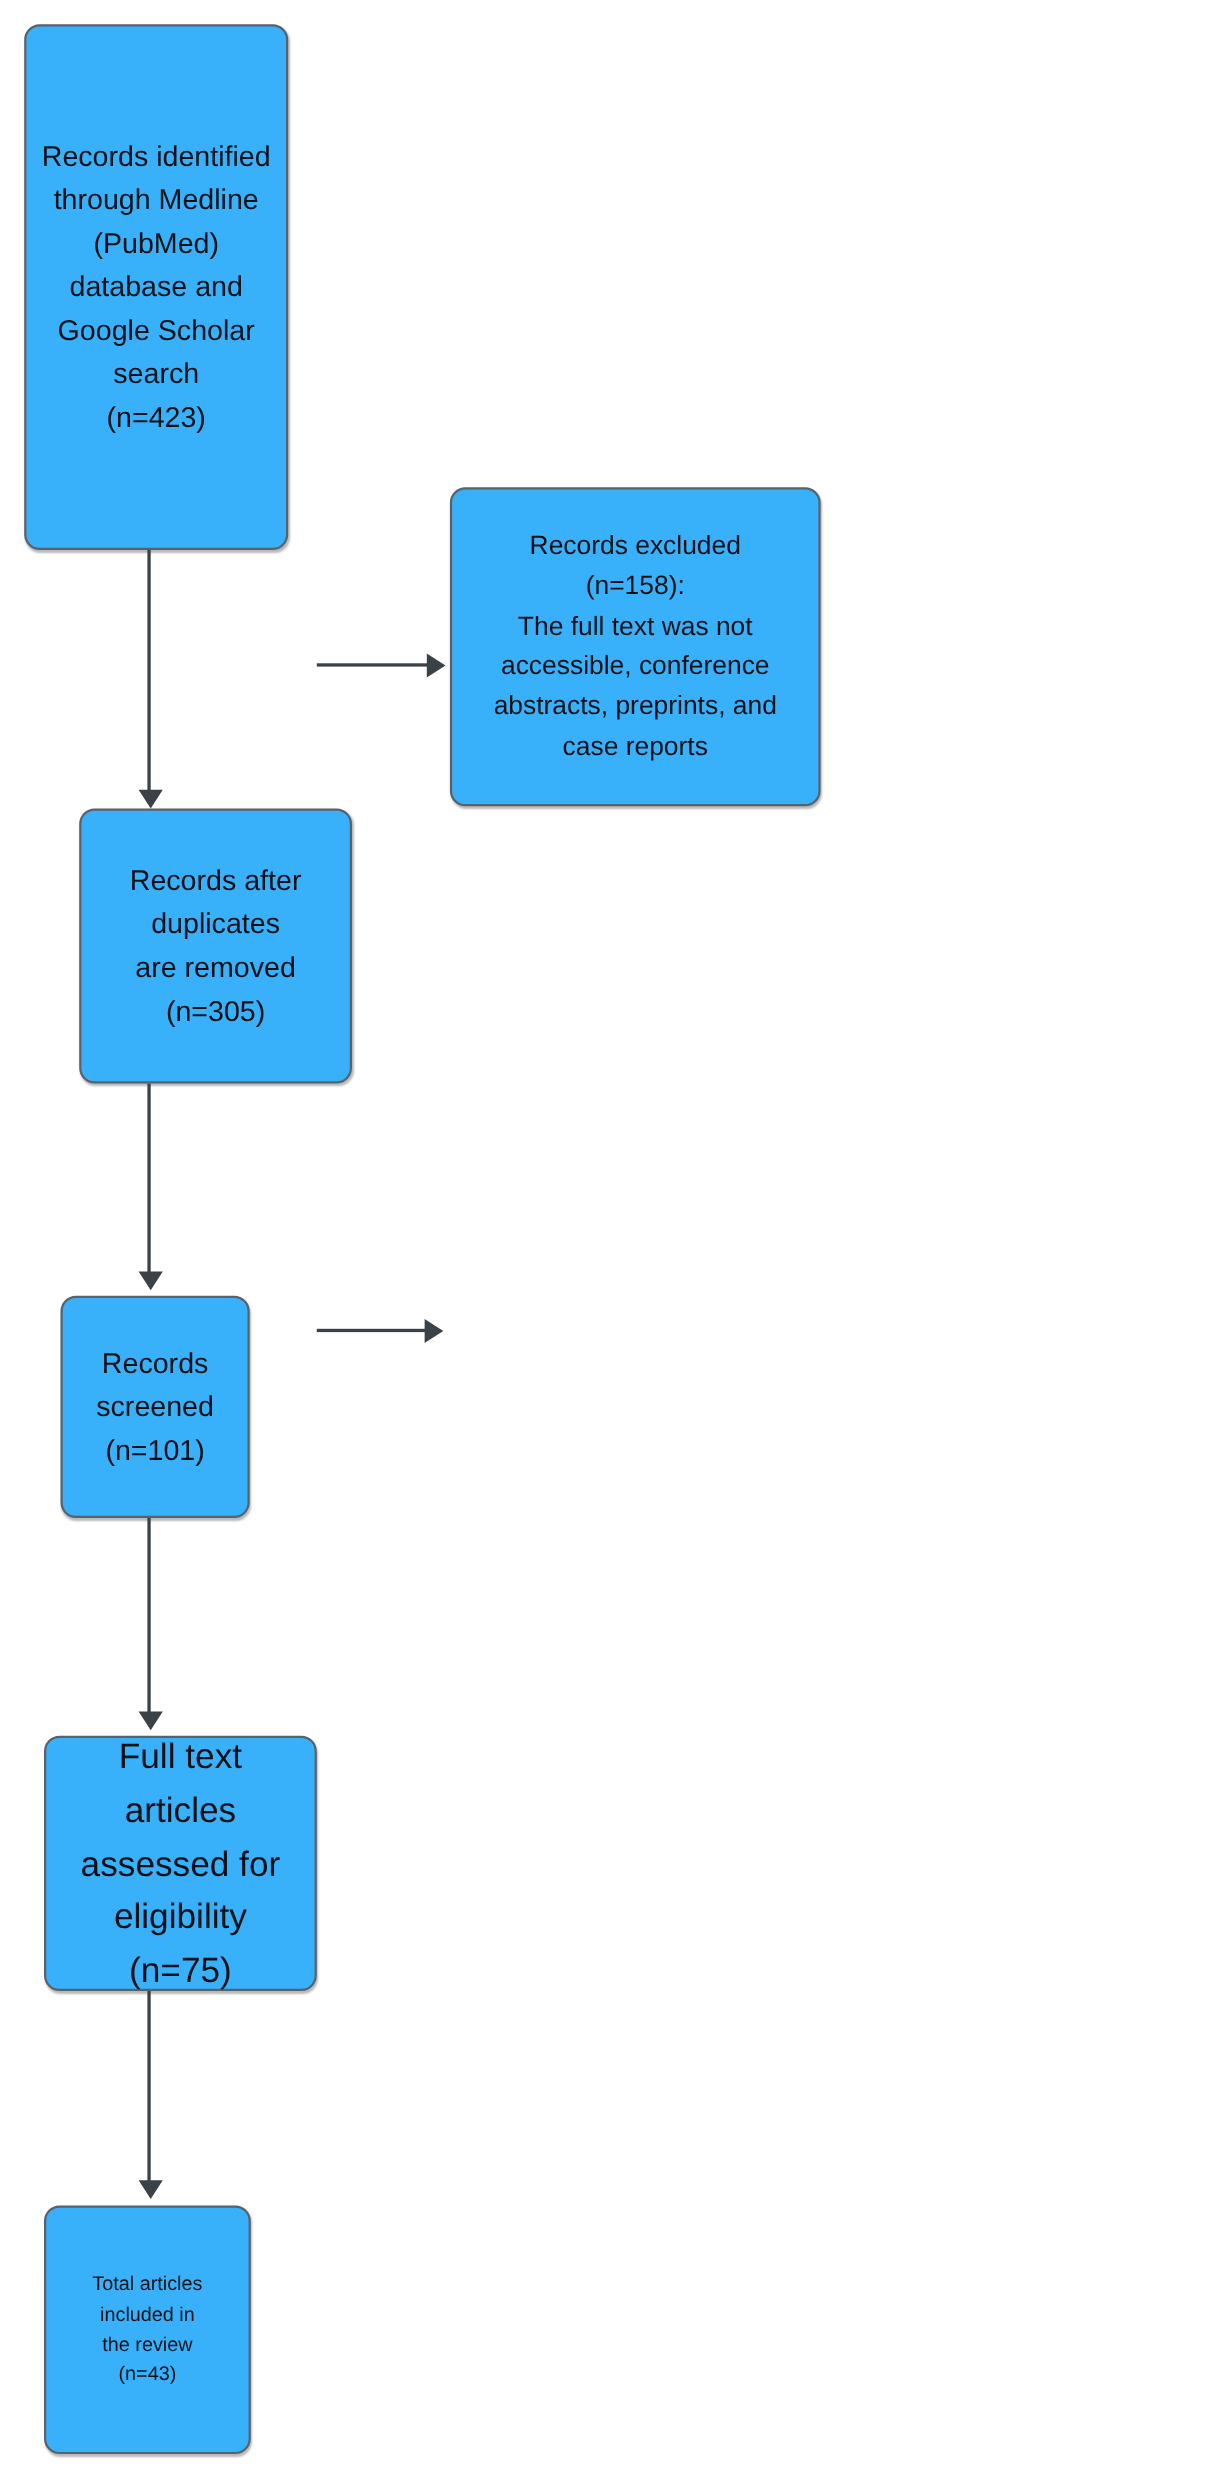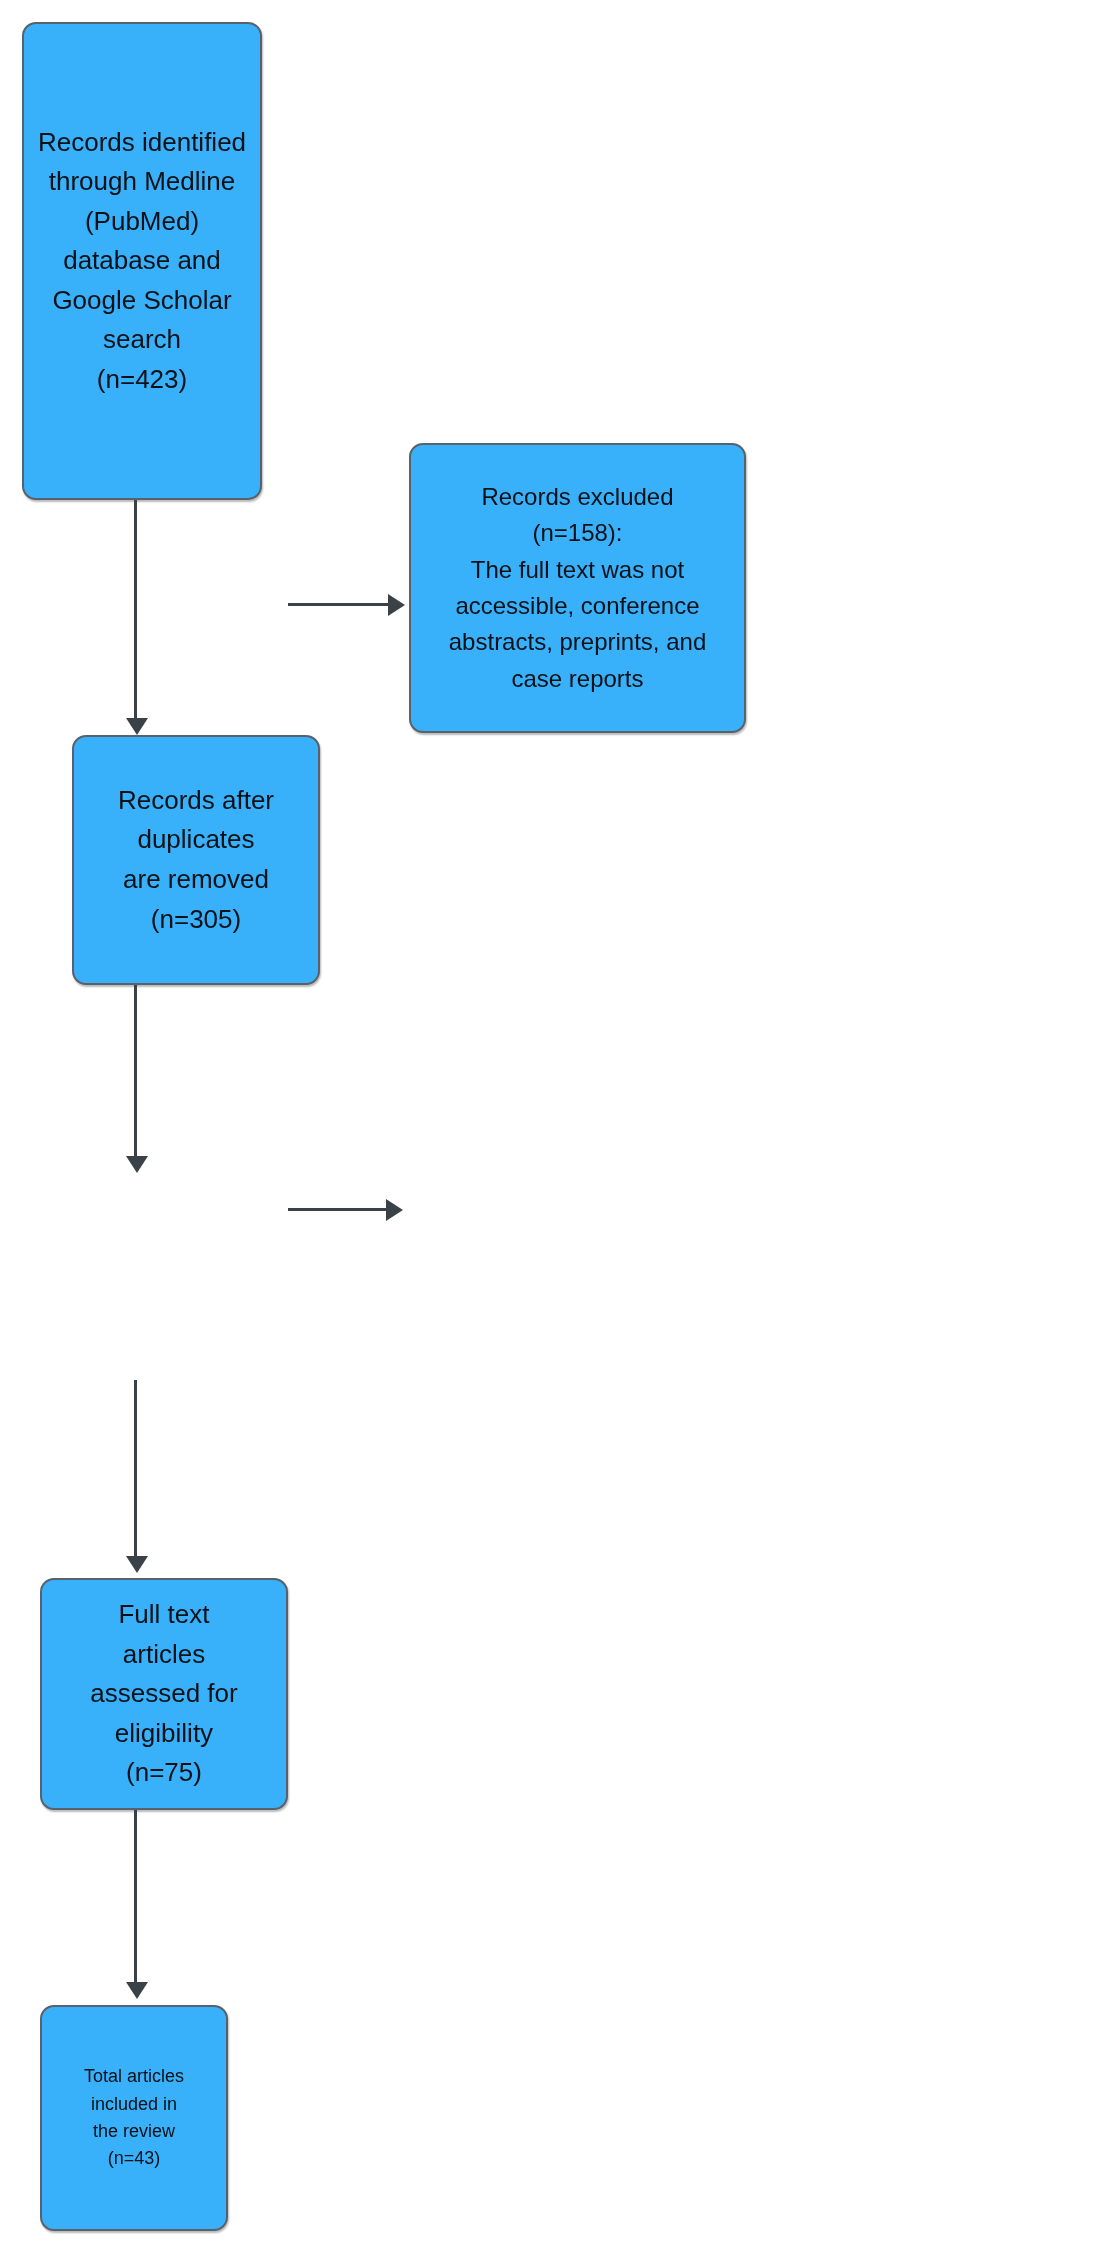--- a/index.html
+++ b/index.html
@@ -34,21 +34,21 @@
   }
   .node .txt {
     width: 100%;
     white-space: pre-line;
   }
 
   
   #node-identified  { left: 22px;  top: 22px;   width: 240px;  height: 478px; font-size: 26px; }
   #node-duplicates  { left: 40px;  top: 735px;  width: 248px;  height: 250px; font-size: 26px; margin-left: 32px; }
   #node-screened    { left: 55px;  top: 1178px; width: 172px;  height: 202px; font-size: 26px; }
-  #node-fulltext    { left: 40px;  top: 1578px; width: 248px;  height: 232px; font-size: 26px; }
+  #node-fulltext    { left: 40px;  top: 1578px; width: 248px;  height: 232px; font-size: 32px; }
   #node-included    { left: 40px;  top: 2005px; width: 188px;  height: 226px; font-size: 18px; }
 
   
   #node-excluded-records  { left: 409px; top: 443px;  width: 337px; height: 290px; font-size: 24px; }
   #node-excluded-fulltext { left: 406px; top: 1050px; width: 340px; height: 300px; font-size: 24px; }
 
   
   .edge { position: absolute; }
   .edge-line-v {
     position: absolute;
@@ -105,20 +105,25 @@
 (n=423)</span>
   </div>
 
   <div class="node" id="node-duplicates">
     <span class="txt">Records after
 duplicates
 are removed
 (n=305)</span>
   </div>
 
+  <div class="node" id="node-screened">
+    <span class="txt">Records
+screened
+(n=101)</span>
+  </div>
 
   <div class="node" id="node-fulltext">
     <span class="txt">Full text
 articles
 assessed for
 eligibility
 (n=75)</span>
   </div>
 
   <div class="node" id="node-included">

